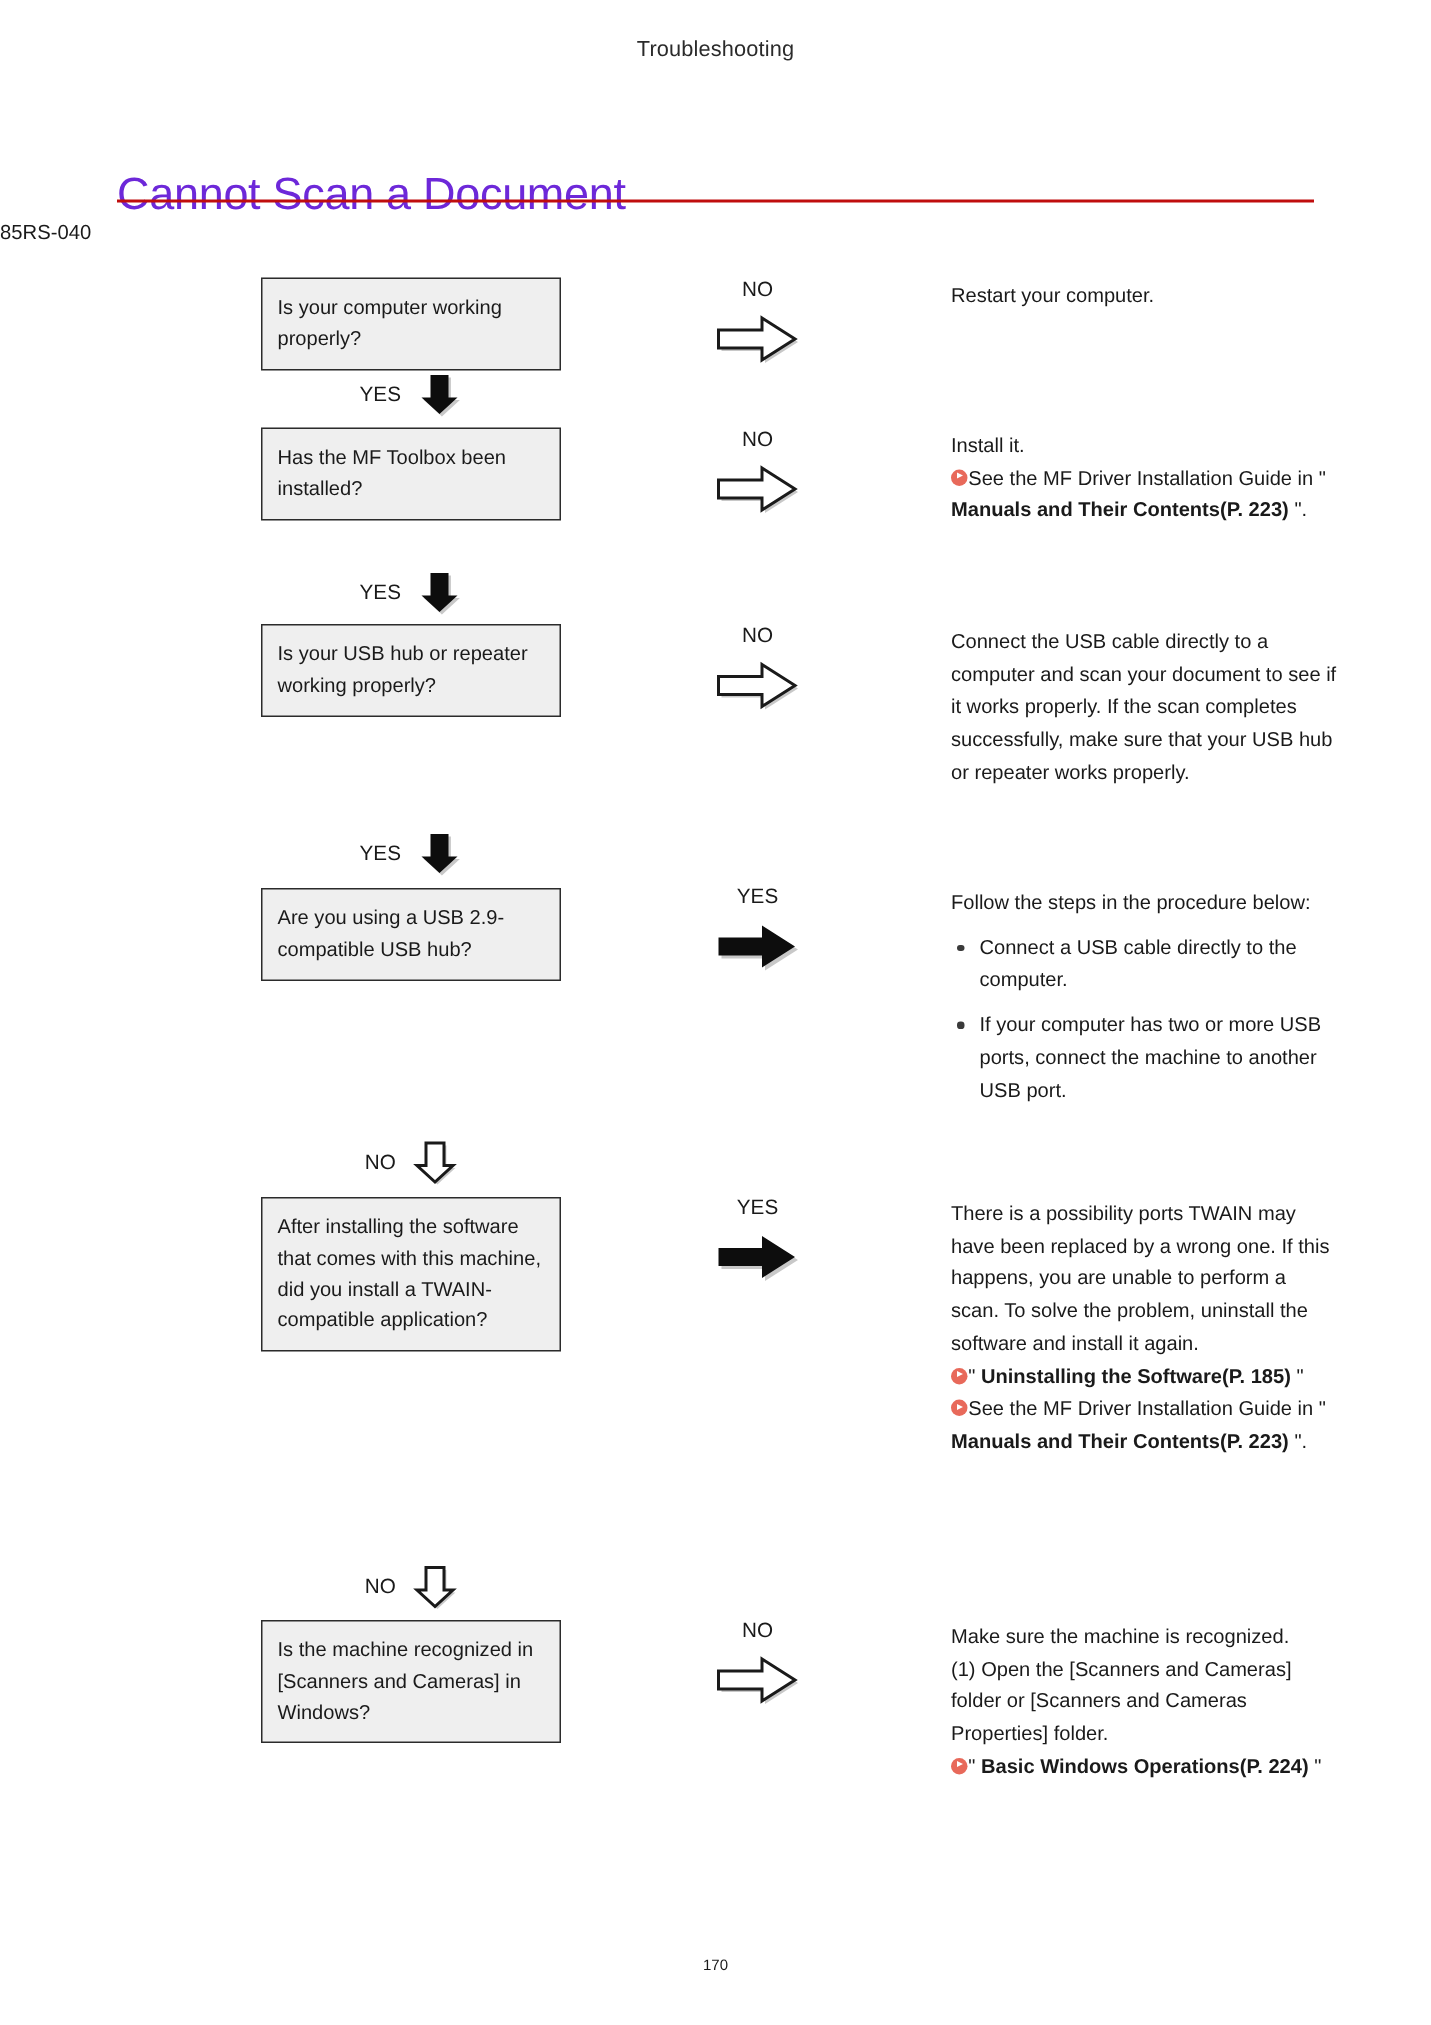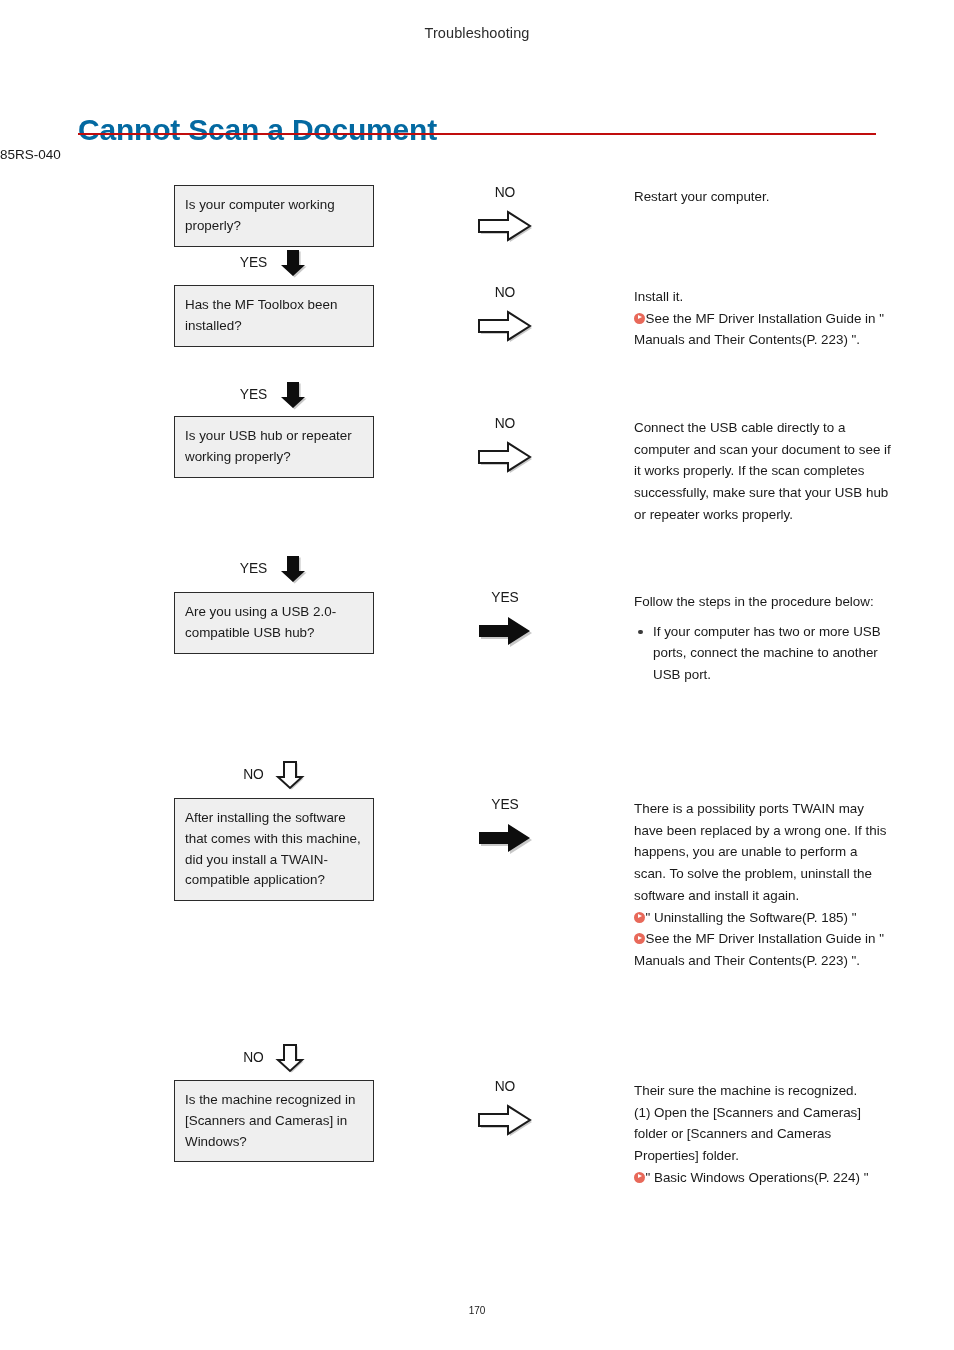--- a/index.html
+++ b/index.html
@@ -34,22 +34,22 @@
     font-size: 14.5px;
     color: #2b2b2b;
     letter-spacing: 0.1px;
   }
 
   .page-title {
     position: absolute;
     top: 95px;
     left: 78px;
     font-size: 30px;
-    font-weight: bold;
-    color: #0369a1;
+    font-weight: normal;
+    color: #6d28d9;
     letter-spacing: -0.2px;
     line-height: 1;
   }
 
   .title-rule {
     position: absolute;
     top: 133px;
     left: 78px;
     width: 798px;
     height: 1.6px;
@@ -125,21 +125,21 @@
   
   .answer {
     position: absolute;
     left: 634px;
     width: 258px;
     font-size: 13.4px;
     line-height: 1.62;
     color: #1a1a1a;
   }
   .answer p { margin: 0; }
-  .answer .b { font-weight: normal; }
+  .answer .b { font-weight: bold; }
 
   .bullets {
     margin: 8px 0 0 0;
     padding: 0;
     list-style: none;
   }
   .bullets li {
     position: relative;
     padding-left: 19px;
     margin-bottom: 8px;
@@ -251,31 +251,32 @@
       <div class="answer" style="top:417px">
         <p>Connect the USB cable directly to a computer and scan your document to see if it works properly. If the scan completes successfully, make sure that your USB hub or repeater works properly.</p>
       </div>
       <div class="v-branch" style="top:554px">
         <span class="lbl">YES</span>
         <svg class="arrow-svg" width="30" height="30" viewBox="0 0 30 30" aria-hidden="true">
           <path d="M9 2 L21 2 L21 17 L27 17 L15 28 L3 17 L9 17 Z" fill="#9a9a9a" transform="translate(1.6,1.6)" opacity="0.55"></path>
           <path d="M9 2 L21 2 L21 17 L27 17 L15 28 L3 17 L9 17 Z" fill="#0d0d0d" stroke="none" stroke-width="2" stroke-linejoin="miter"></path>
         </svg>
       </div>
-      <div class="q-box" style="top:592px;min-height:52px"><span>Are you using a USB 2.0-compatible USB hub?</span></div>
+      <div class="q-box" style="top:592px;min-height:52px"><span>Are you using a USB 2.9-compatible USB hub?</span></div>
       <div class="h-branch" style="top:591px">
         <span class="lbl">YES</span>
         <svg class="arrow-svg" width="56" height="34" viewBox="0 0 56 34" aria-hidden="true">
           <path d="M2 11 L31 11 L31 3 L53 17 L31 31 L31 23 L2 23 Z" fill="#9a9a9a" transform="translate(2,2)" opacity="0.55"></path>
           <path d="M2 11 L31 11 L31 3 L53 17 L31 31 L31 23 L2 23 Z" fill="#0d0d0d" stroke="none" stroke-width="2" stroke-linejoin="miter"></path>
         </svg>
       </div>
       <div class="answer" style="top:591px">
         <p>Follow the steps in the procedure below:</p>
         <ul class="bullets">
+          <li>Connect a USB cable directly to the computer.</li>
           <li>If your computer has two or more USB ports, connect the machine to another USB port.</li>
         </ul>
       </div>
       <div class="v-branch" style="top:760px">
         <span class="lbl">NO</span>
         <svg class="arrow-svg" width="30" height="30" viewBox="0 0 30 30" aria-hidden="true">
           <path d="M9 2 L21 2 L21 17 L27 17 L15 28 L3 17 L9 17 Z" fill="#9a9a9a" transform="translate(1.6,1.6)" opacity="0.55"></path>
           <path d="M9 2 L21 2 L21 17 L27 17 L15 28 L3 17 L9 17 Z" fill="#ffffff" stroke="#1a1a1a" stroke-width="2" stroke-linejoin="miter"></path>
         </svg>
       </div>
@@ -301,20 +302,20 @@
       </div>
       <div class="q-box" style="top:1080px;min-height:71px"><span>Is the machine recognized in [Scanners and Cameras] in Windows?</span></div>
       <div class="h-branch" style="top:1080px">
         <span class="lbl">NO</span>
         <svg class="arrow-svg" width="56" height="34" viewBox="0 0 56 34" aria-hidden="true">
           <path d="M2 11 L31 11 L31 3 L53 17 L31 31 L31 23 L2 23 Z" fill="#9a9a9a" transform="translate(2,2)" opacity="0.55"></path>
           <path d="M2 11 L31 11 L31 3 L53 17 L31 31 L31 23 L2 23 Z" fill="#ffffff" stroke="#1a1a1a" stroke-width="2" stroke-linejoin="miter"></path>
         </svg>
       </div>
       <div class="answer" style="top:1080px">
-        <p>Their sure the machine is recognized.</p>
+        <p>Make sure the machine is recognized.</p>
         <p>(1) Open the [Scanners and Cameras] folder or [Scanners and Cameras Properties] folder.</p>
         <p><span class="link-icon"></span>" <span class="b">Basic Windows Operations(P. 224)</span> "</p>
       </div>
     </div>
 
   <div class="folio">170</div>
 </div>
 
 </body></html>

